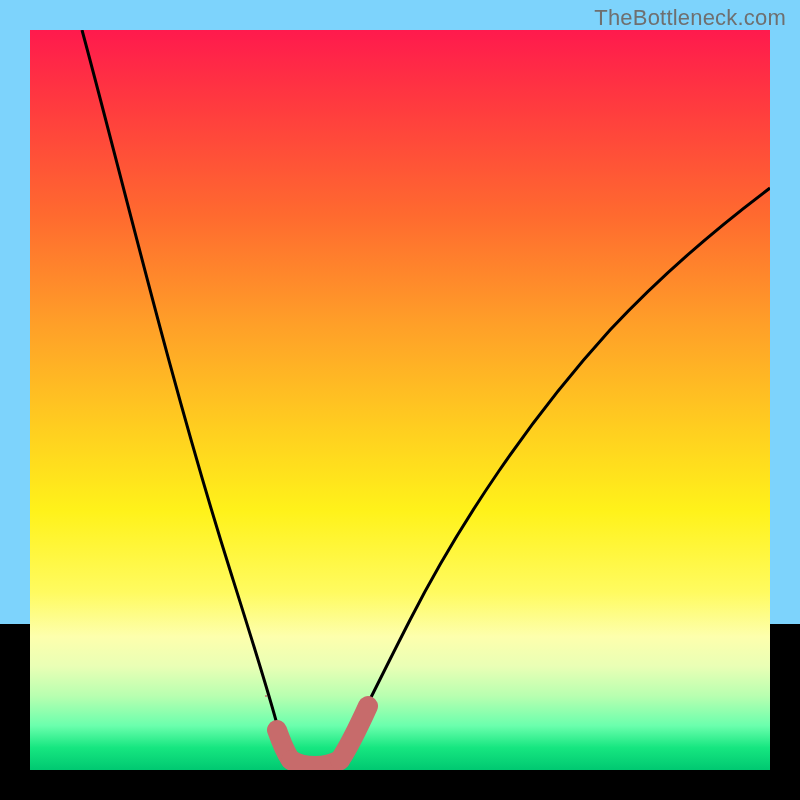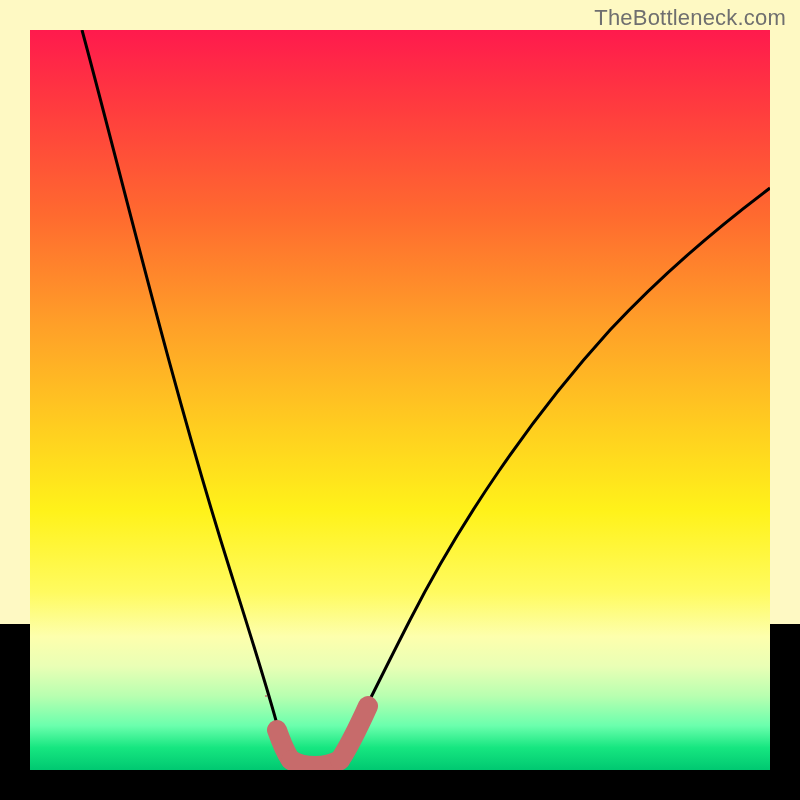--- a/index.html
+++ b/index.html
@@ -10,21 +10,21 @@
     background: #000;
     overflow: hidden;
     font-family: Arial, Helvetica, sans-serif;
   }
   .frame {
     position: absolute;
     left: 0;
     top: 0;
     width: 800px;
     height: 624px;
-    background: #fef9c3;
+    background: #7dd3fc;
   }
   .plot {
     position: absolute;
     left: 30px;
     top: 30px;
     width: 740px;
     height: 740px;
     background: linear-gradient(to bottom,
       #ff1a4d 0%,
       #ff3a3f 10%,

